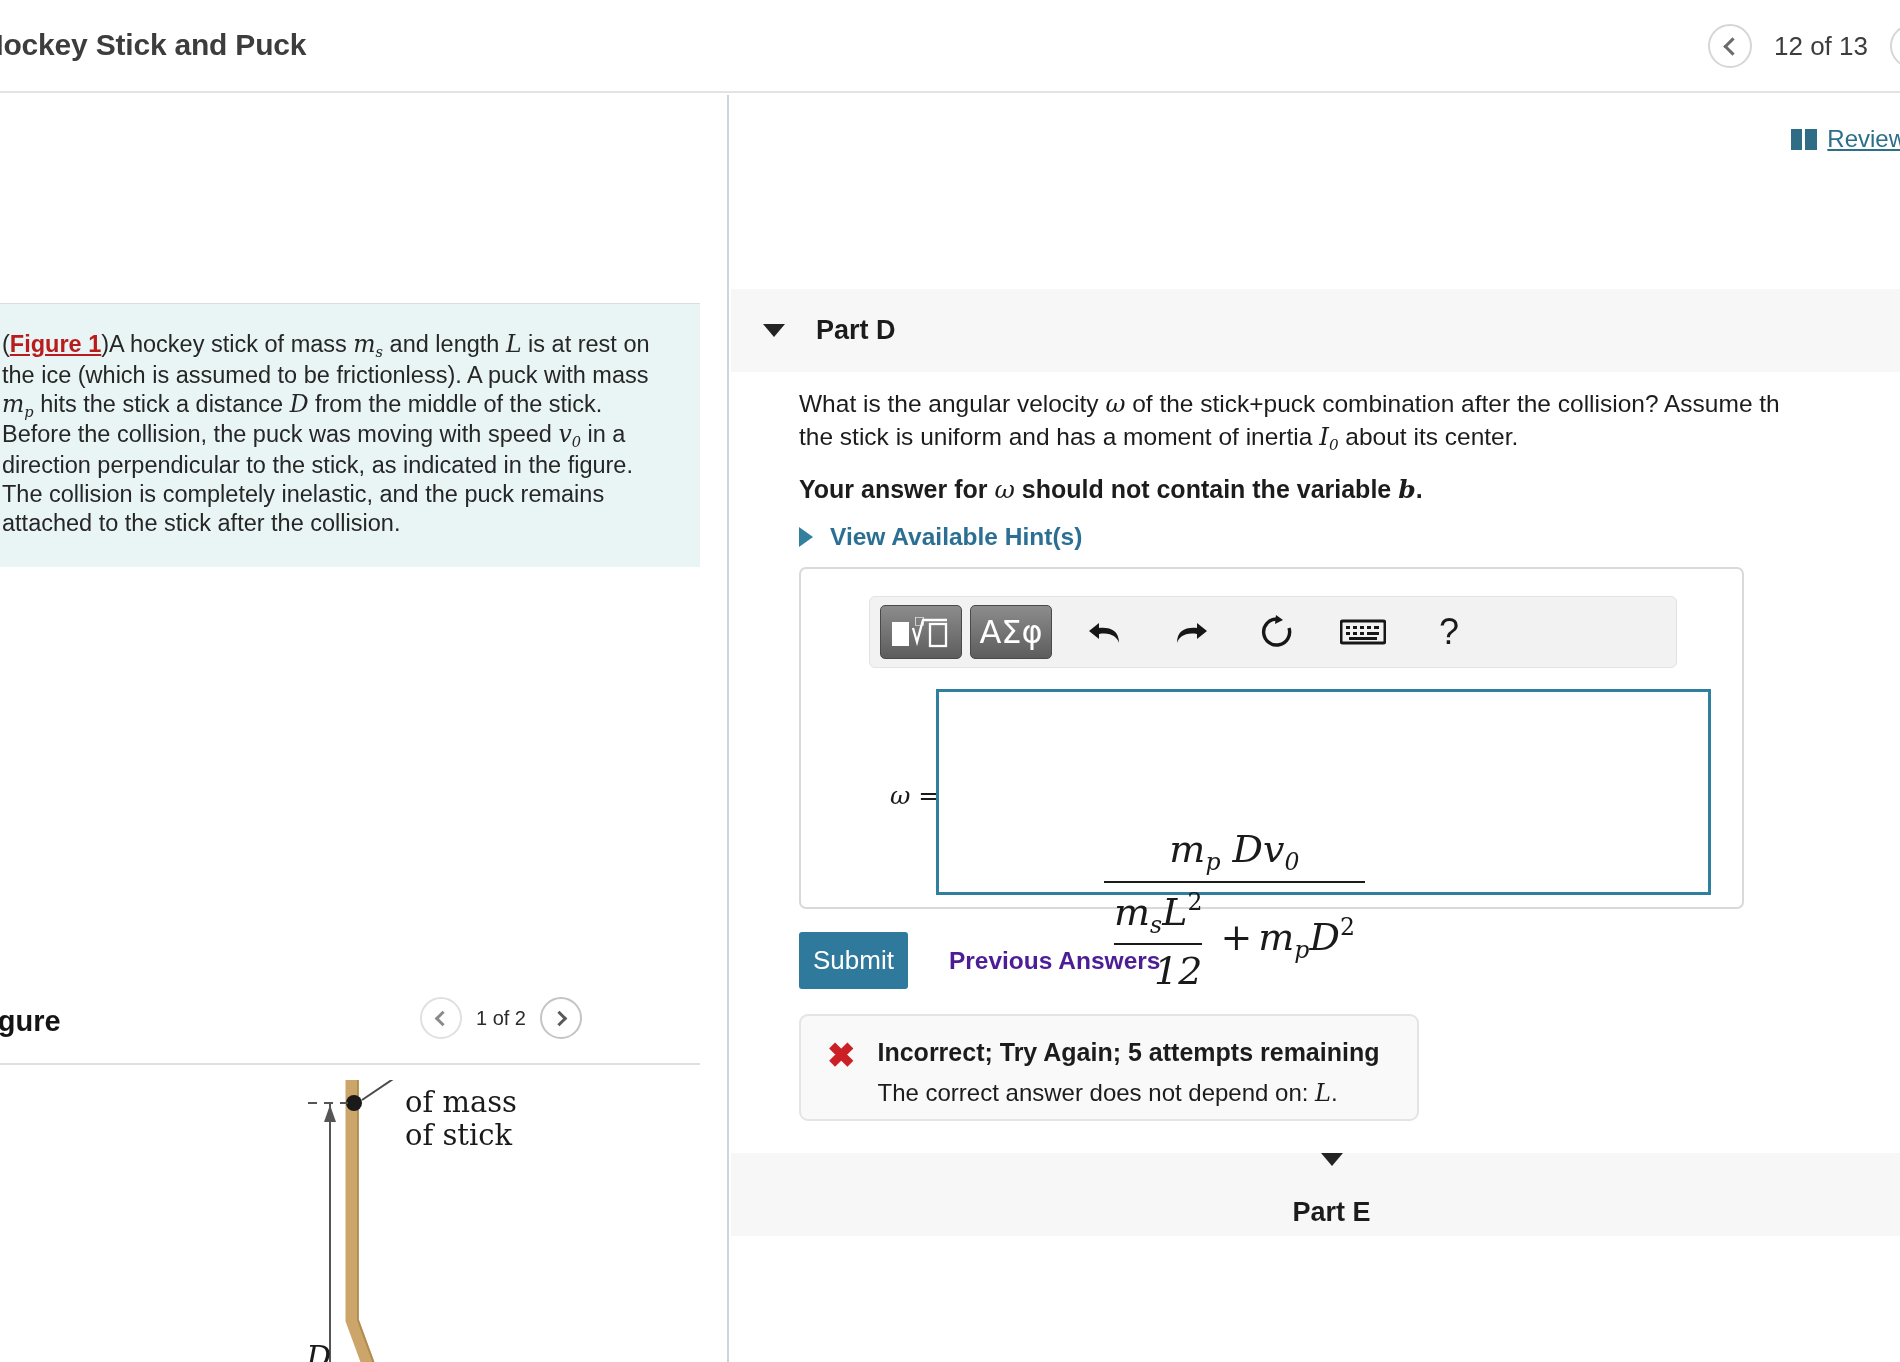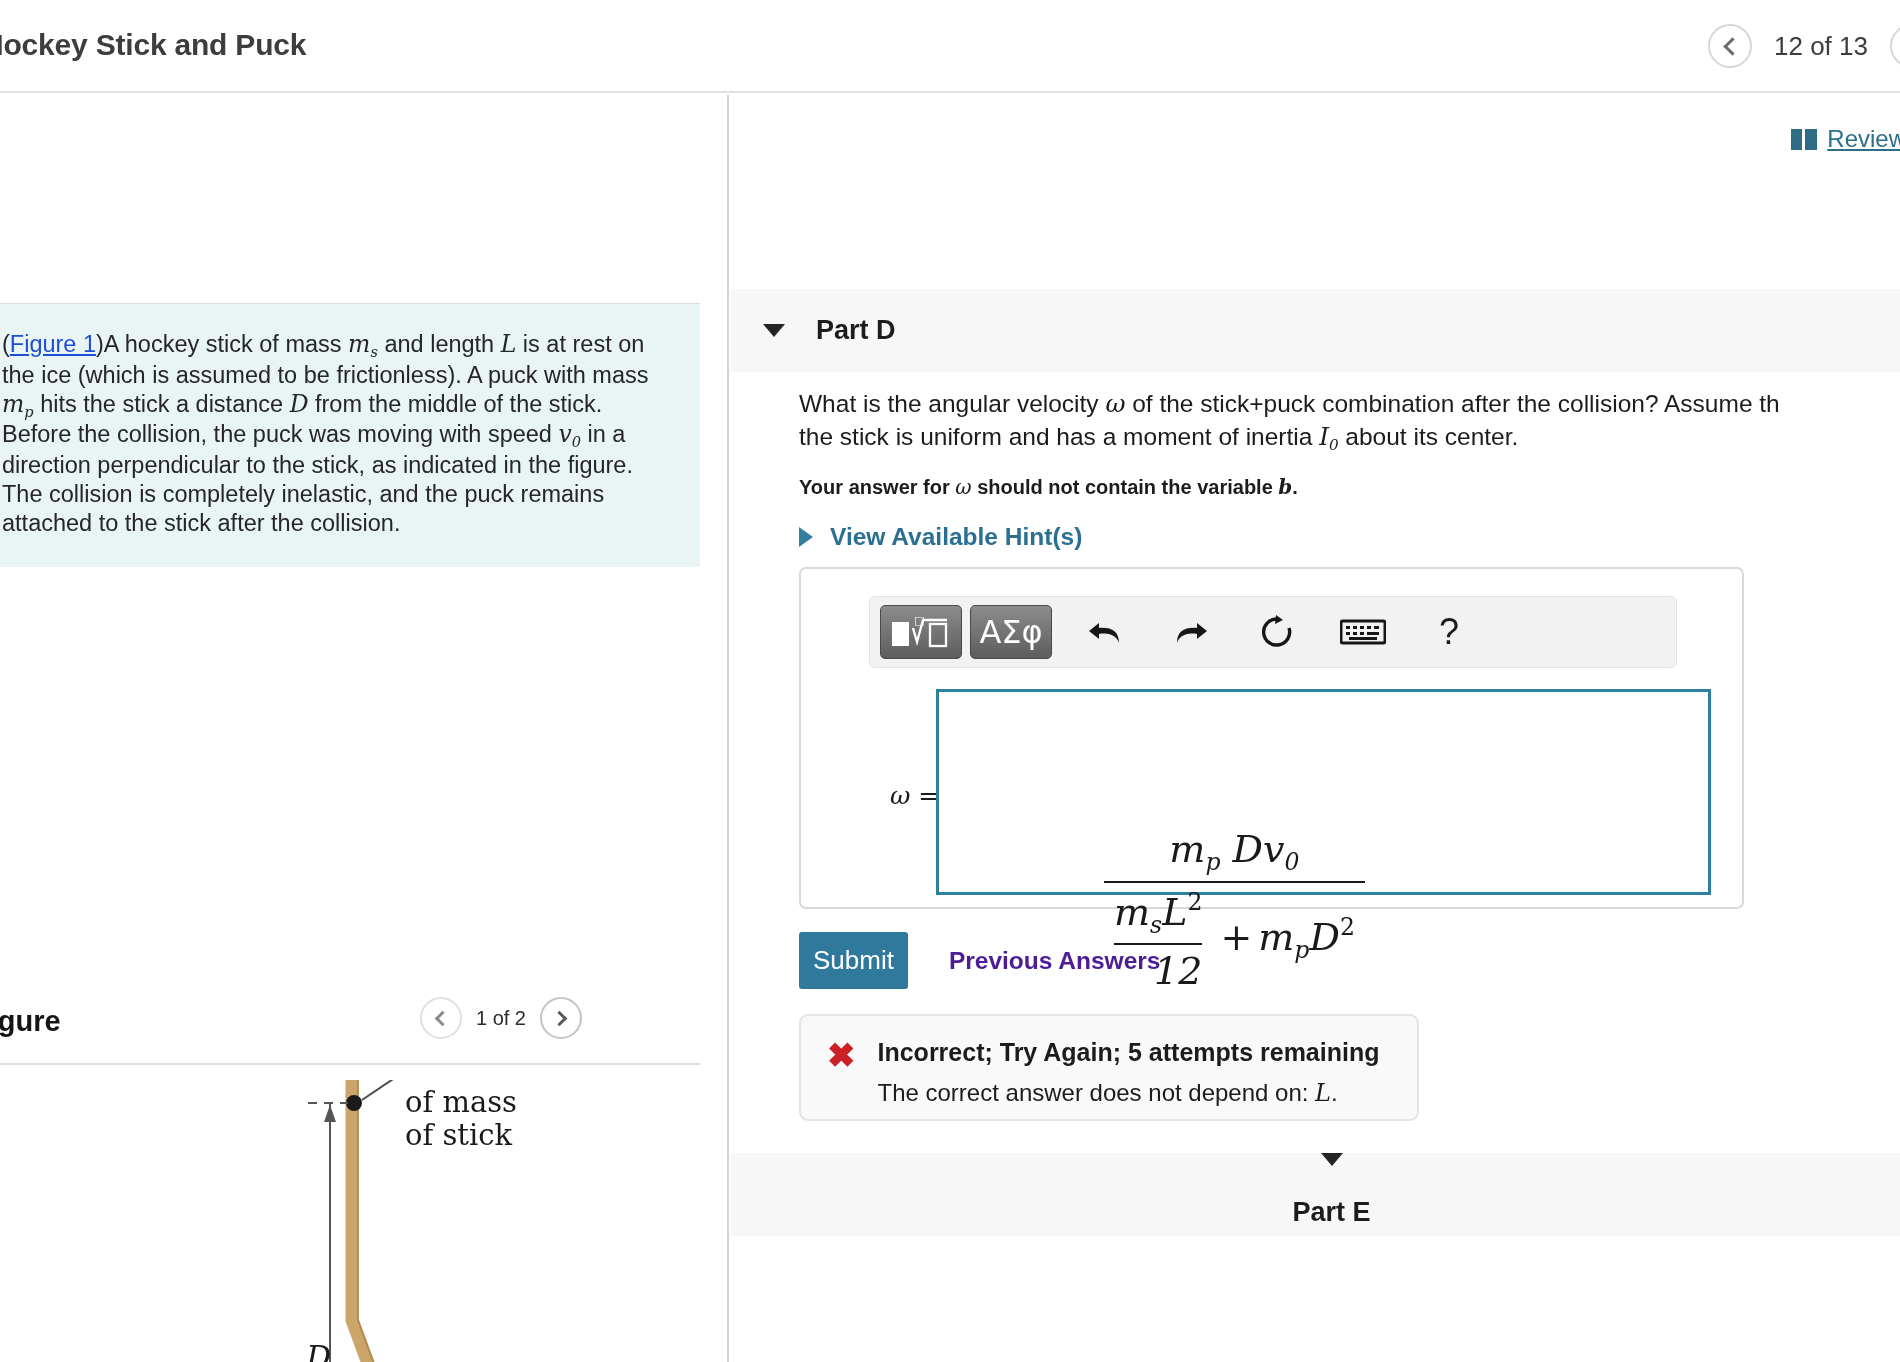--- a/index.html
+++ b/index.html
@@ -52,21 +52,21 @@
   .problem-box {
     position: absolute; left: -30px; top: 208px;
     width: 730px;
     background: #e9f4f5;
     border-top: 1px solid #dcdcdc;
     padding: 26px 32px 30px 32px;
   }
   .problem-text {
     font-size: 23.5px; line-height: 1.22; color: #262626;
   }
-  .fig-link { color: #1d4ed8; text-decoration: underline; cursor: pointer; }
+  .fig-link { color: #b91c1c; text-decoration: underline; cursor: pointer; font-weight: bold; }
 
   .figure-header {
     position: absolute; left: -28px; top: 898px;
     width: 728px; height: 72px;
     border-bottom: 2px solid #e0e0e0;
   }
   .figure-title {
     position: absolute; left: 0; top: 12px;
     font-size: 29px; font-weight: bold; color: #141414;
   }
@@ -119,21 +119,21 @@
     border-left: 14px solid #33809e; cursor: pointer;
   }
   .part-label { font-size: 27px; font-weight: bold; color: #1c1c1c; }
 
   .q-text {
     position: absolute; left: 68px; top: 293px;
     width: 1180px; font-size: 24.5px; line-height: 1.33; color: #1c1c1c;
   }
   .q-bold {
     position: absolute; left: 68px; top: 380px;
-    font-size: 20px; font-weight: bold; color: #1c1c1c; white-space: nowrap;
+    font-size: 25px; font-weight: bold; color: #1c1c1c; white-space: nowrap;
   }
   .hints-row {
     position: absolute; left: 68px; top: 428px;
     display: flex; align-items: center; gap: 17px; cursor: pointer; text-align: center;
   }
   .hints-label { font-size: 24.5px; font-weight: bold; color: #2b7093; }
 
   
   .answer-shell {
     position: absolute; left: 68px; top: 472px;

